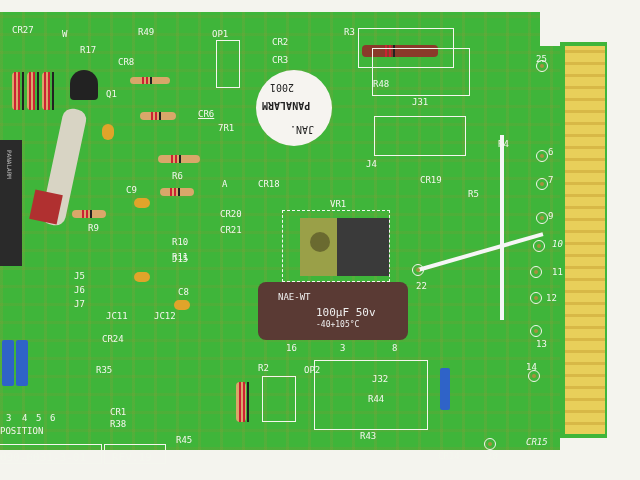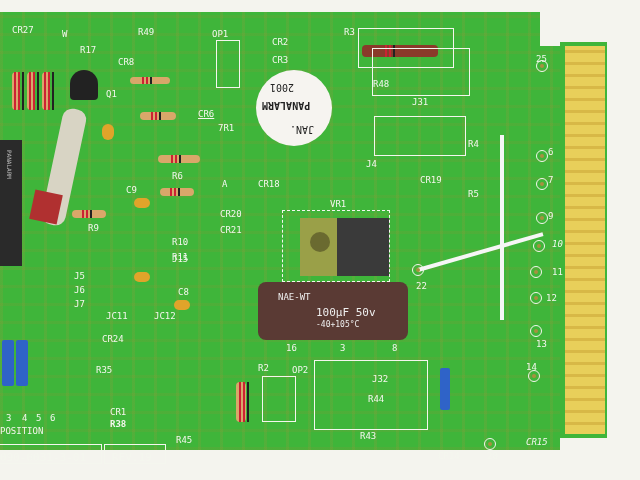--- a/index.html
+++ b/index.html
@@ -100,44 +100,44 @@
 <div class="silk" style="left:344px;top:28px;">R3</div>
 <div class="silk" style="left:118px;top:58px;">CR8</div>
 <div class="silk" style="left:106px;top:90px;">Q1</div>
 <div class="silk" style="left:198px;top:110px;text-decoration:underline;">CR6</div>
 <div class="silk" style="left:218px;top:124px;">7R1</div>
 <div class="silk" style="left:172px;top:172px;text-align:right;">R6</div>
 <div class="silk" style="left:222px;top:180px;">A</div>
 <div class="silk" style="left:258px;top:180px;">CR18</div>
 <div class="silk" style="left:373px;top:80px;">R48</div>
 <div class="silk" style="left:412px;top:98px;">J31</div>
-<div class="silk" style="left:448px;top:140px;padding-left:20px;">R4</div>
+<div class="silk" style="left:478px;top:140px;padding-left:20px;">R4</div>
 <div class="silk" style="left:366px;top:160px;">J4</div>
 <div class="silk" style="left:420px;top:176px;">CR19</div>
 <div class="silk" style="left:468px;top:190px;">R5</div>
 <div class="silk" style="left:126px;top:186px;">C9</div>
 <div class="silk" style="left:220px;top:210px;">CR20</div>
 <div class="silk" style="left:220px;top:226px;">CR21</div>
 <div class="silk" style="left:88px;top:224px;">R9</div>
 <div class="silk" style="left:172px;top:238px;">R10</div>
 <div class="silk" style="left:172px;top:253px;">R11</div>
 <div class="silk" style="left:172px;top:255px;">J15</div>
 <div class="silk" style="left:74px;top:272px;">J5</div>
 <div class="silk" style="left:74px;top:286px;">J6</div>
 <div class="silk" style="left:74px;top:300px;">J7</div>
 <div class="silk" style="left:178px;top:288px;">C8</div>
 <div class="silk" style="left:106px;top:312px;">JC11</div>
 <div class="silk" style="left:154px;top:312px;">JC12</div>
 <div class="silk" style="left:92px;top:335px;margin-left:10px;">CR24</div>
 <div class="silk" style="left:96px;top:366px;">R35</div>
 <div class="silk" style="left:110px;top:408px;">CR1</div>
-<div class="silk" style="left:110px;top:420px;font-weight:bold;">R38</div>
+<div class="silk" style="left:110px;top:420px;">R38</div>
 <div class="silk" style="left:176px;top:436px;">R45</div>
 <div class="silk" style="left:258px;top:364px;">R2</div>
-<div class="silk" style="left:292px;top:366px;">OP2</div>
+<div class="silk" style="left:304px;top:366px;">OP2</div>
 <div class="silk" style="left:372px;top:375px;">J32</div>
 <div class="silk" style="left:368px;top:395px;">R44</div>
 <div class="silk" style="left:360px;top:432px;">R43</div>
 <div class="silk" style="left:438px;top:452px;">CR14</div>
 <div class="silk" style="left:526px;top:438px;font-style:italic;">CR15</div>
 
 <div class="pad" style="left:536px;top:60px;"></div>
 <div class="silk" style="left:536px;top:55px;">25</div>
 <div class="pad" style="left:536px;top:150px;"></div>
 <div class="silk" style="left:548px;top:148px;">6</div>

